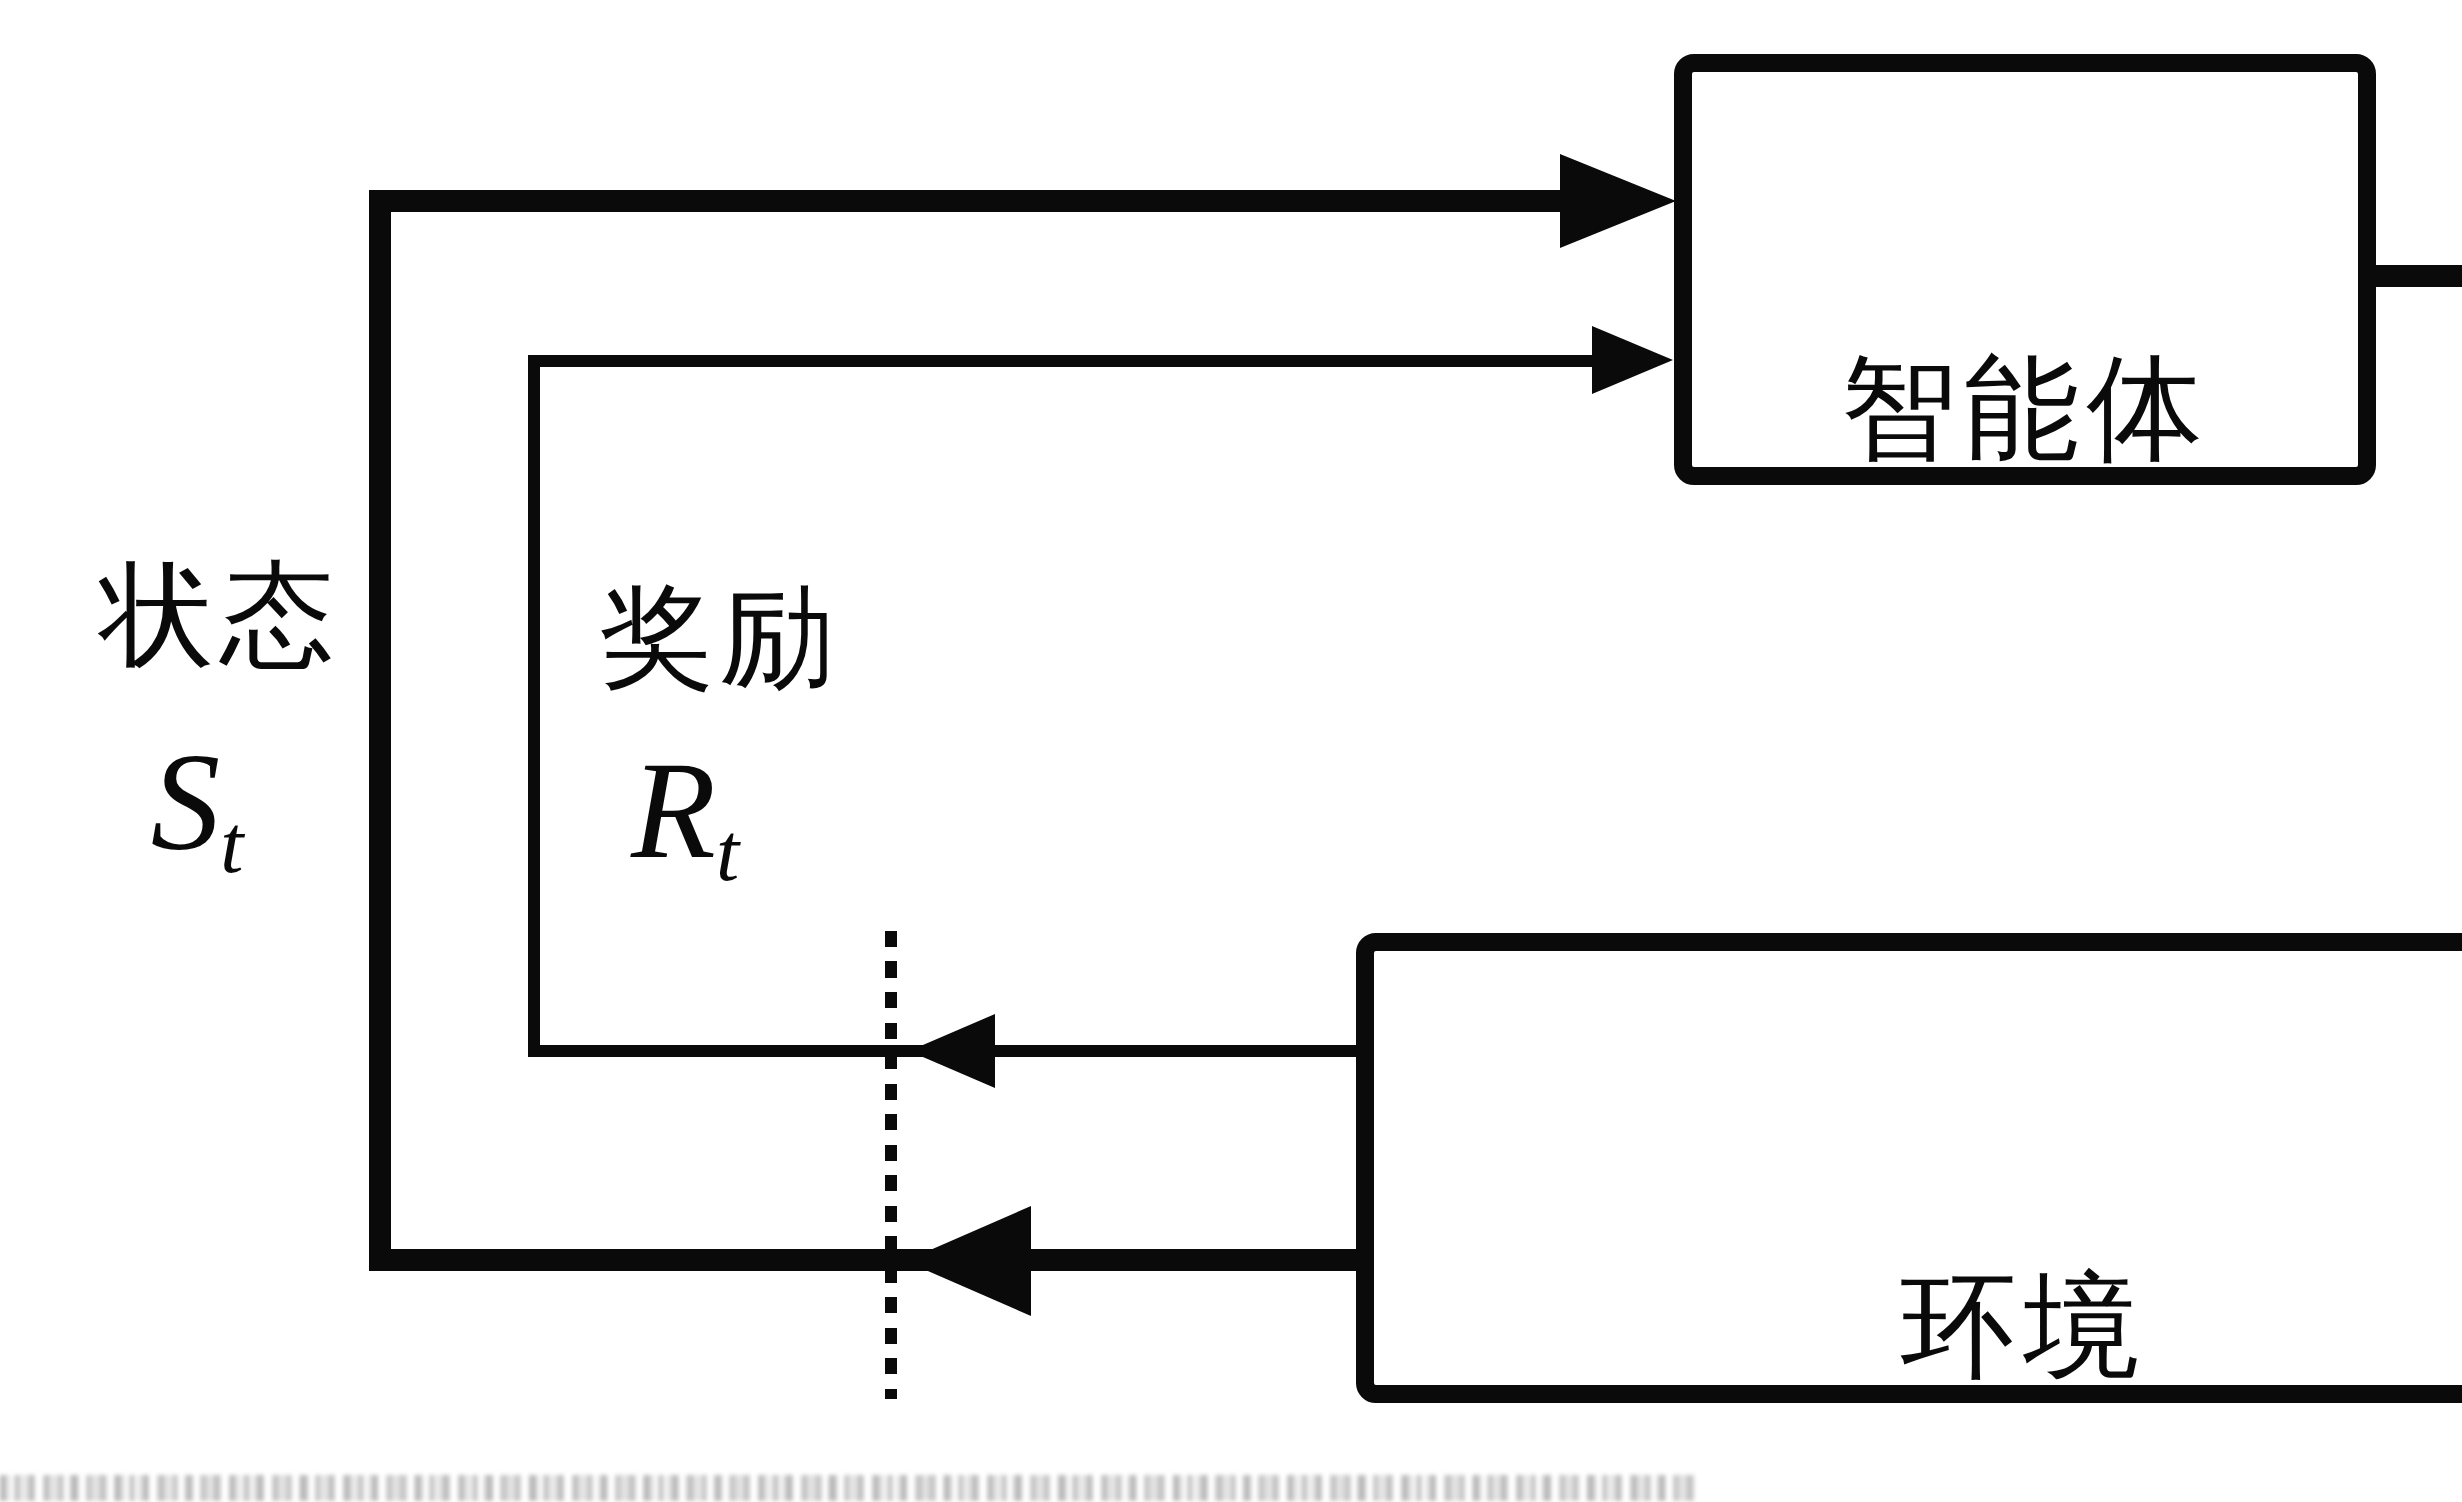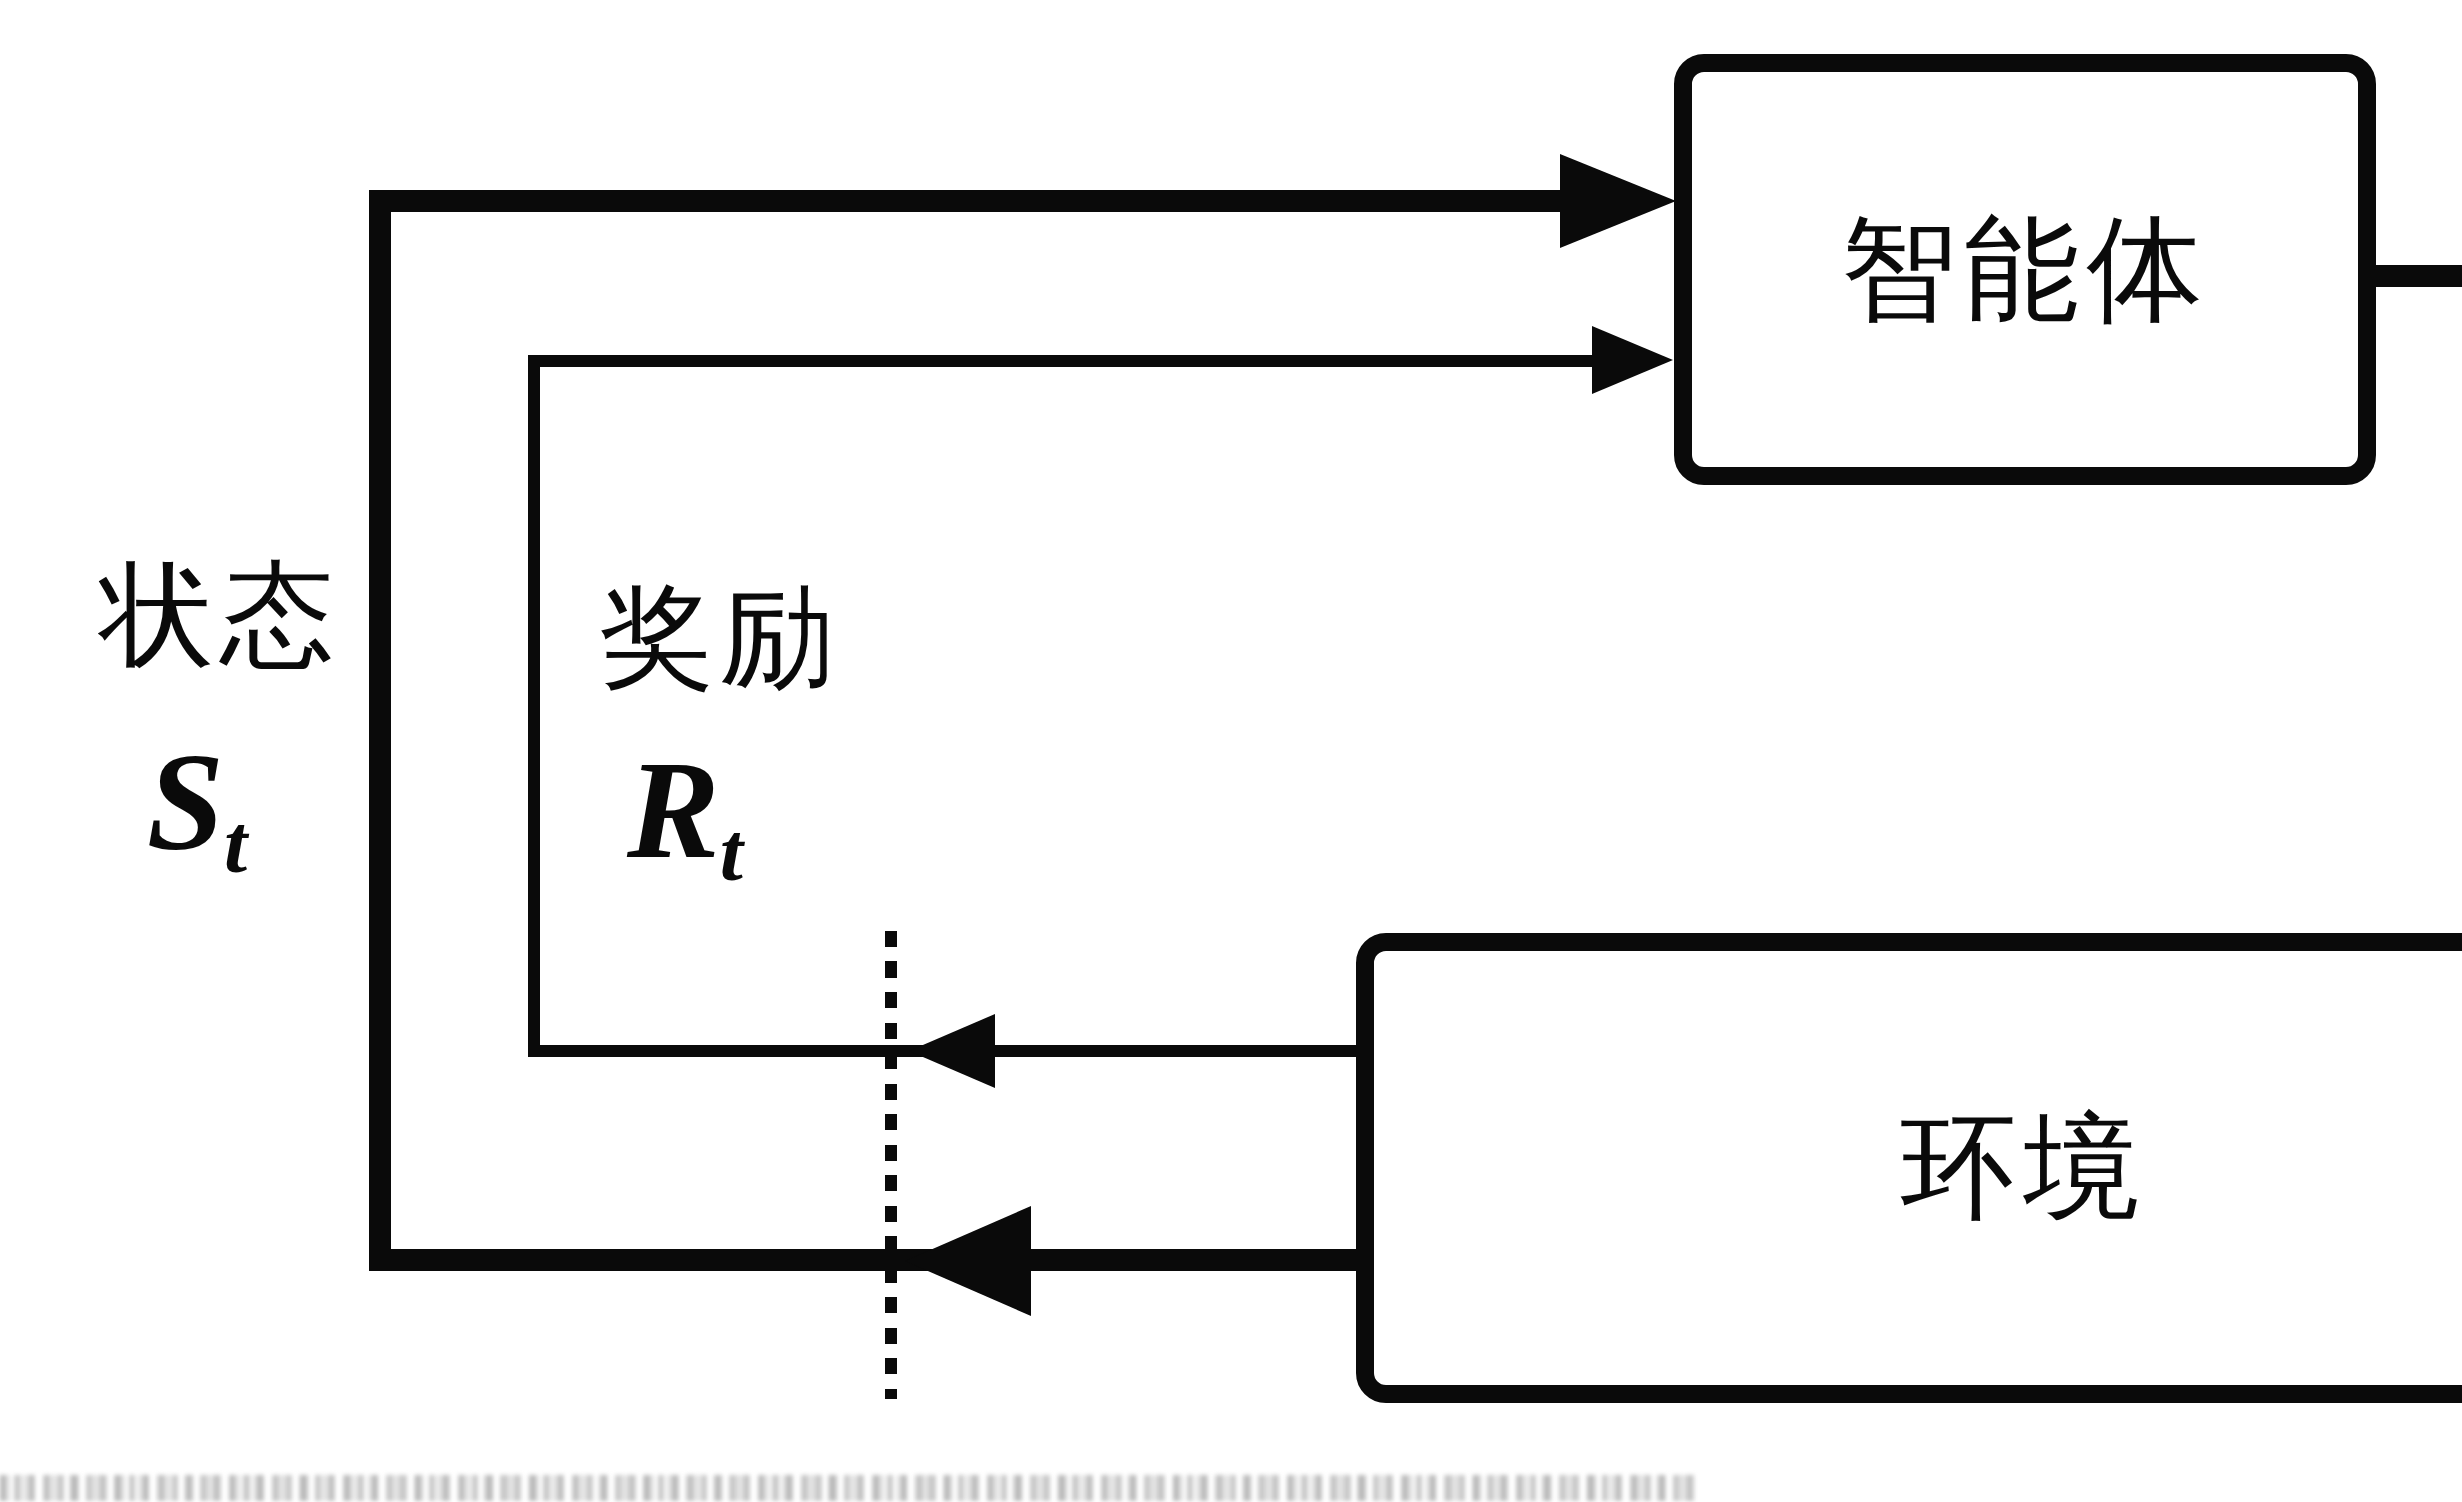--- a/index.html
+++ b/index.html
@@ -6,35 +6,35 @@
   * { margin:0; padding:0; box-sizing:border-box; }
   body { background:var(--bg); }
   .canvas {
     position:relative; width:3940px; height:1502px;
     background:var(--bg); overflow:hidden;
     font-family:"Liberation Serif","DejaVu Serif",serif;
   }
   .hline, .vline { position:absolute; background:var(--line); }
   .box {
     position:absolute; background:var(--bg);
-    border:18.7px solid var(--line); border-radius:30px;
-    display:flex; align-items:center; justify-content:center;
+    border:18.7px solid var(--line); border-radius:20px;
+    display:flex; align-items:flex-end; justify-content:center;
   }
   .box-label {
     font-size:116px; line-height:1; color:var(--line);
     letter-spacing:6.9px; white-space:nowrap;
   }
   .cjk-label {
     position:absolute; transform:translate(-50%,-50%);
     font-size:114px; line-height:1; color:var(--line);
     letter-spacing:5.9px; white-space:nowrap;
   }
   .math-label {
     position:absolute; transform:translate(-50%,-50%);
-    font-style:italic; font-weight:bold; color:var(--line);
+    font-style:italic; font-weight:normal; color:var(--line);
     line-height:1; white-space:nowrap;
   }
   .math-big  { font-size:139px; }
   .math-mid  { font-size:104px; }
   .math-label .sub { font-size:0.60em; vertical-align:-0.28em; letter-spacing:0; }
   .arrow { position:absolute; width:0; height:0; }
   .dashed-v {
     position:absolute;
     background:repeating-linear-gradient(to bottom, var(--line) 0 16.3px, transparent 16.3px 30.5px);
   }

